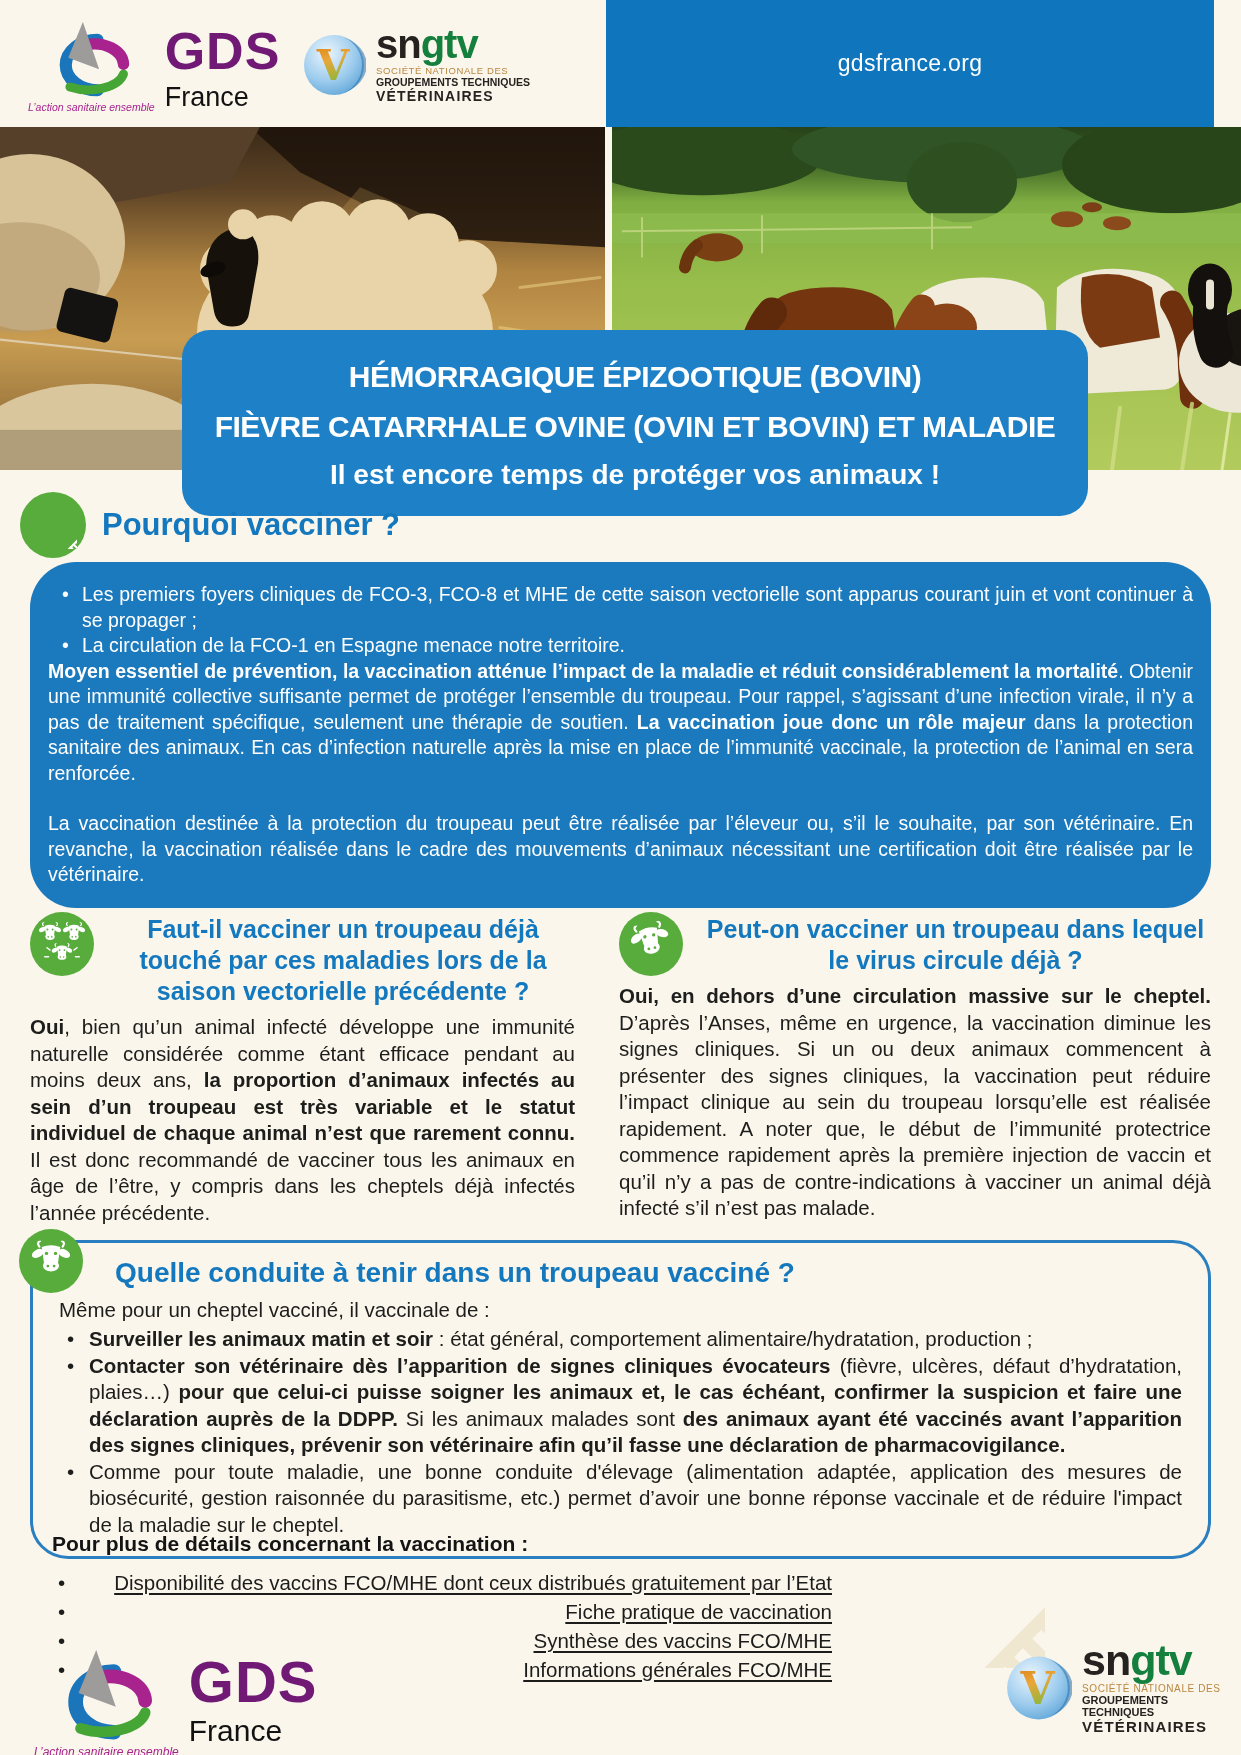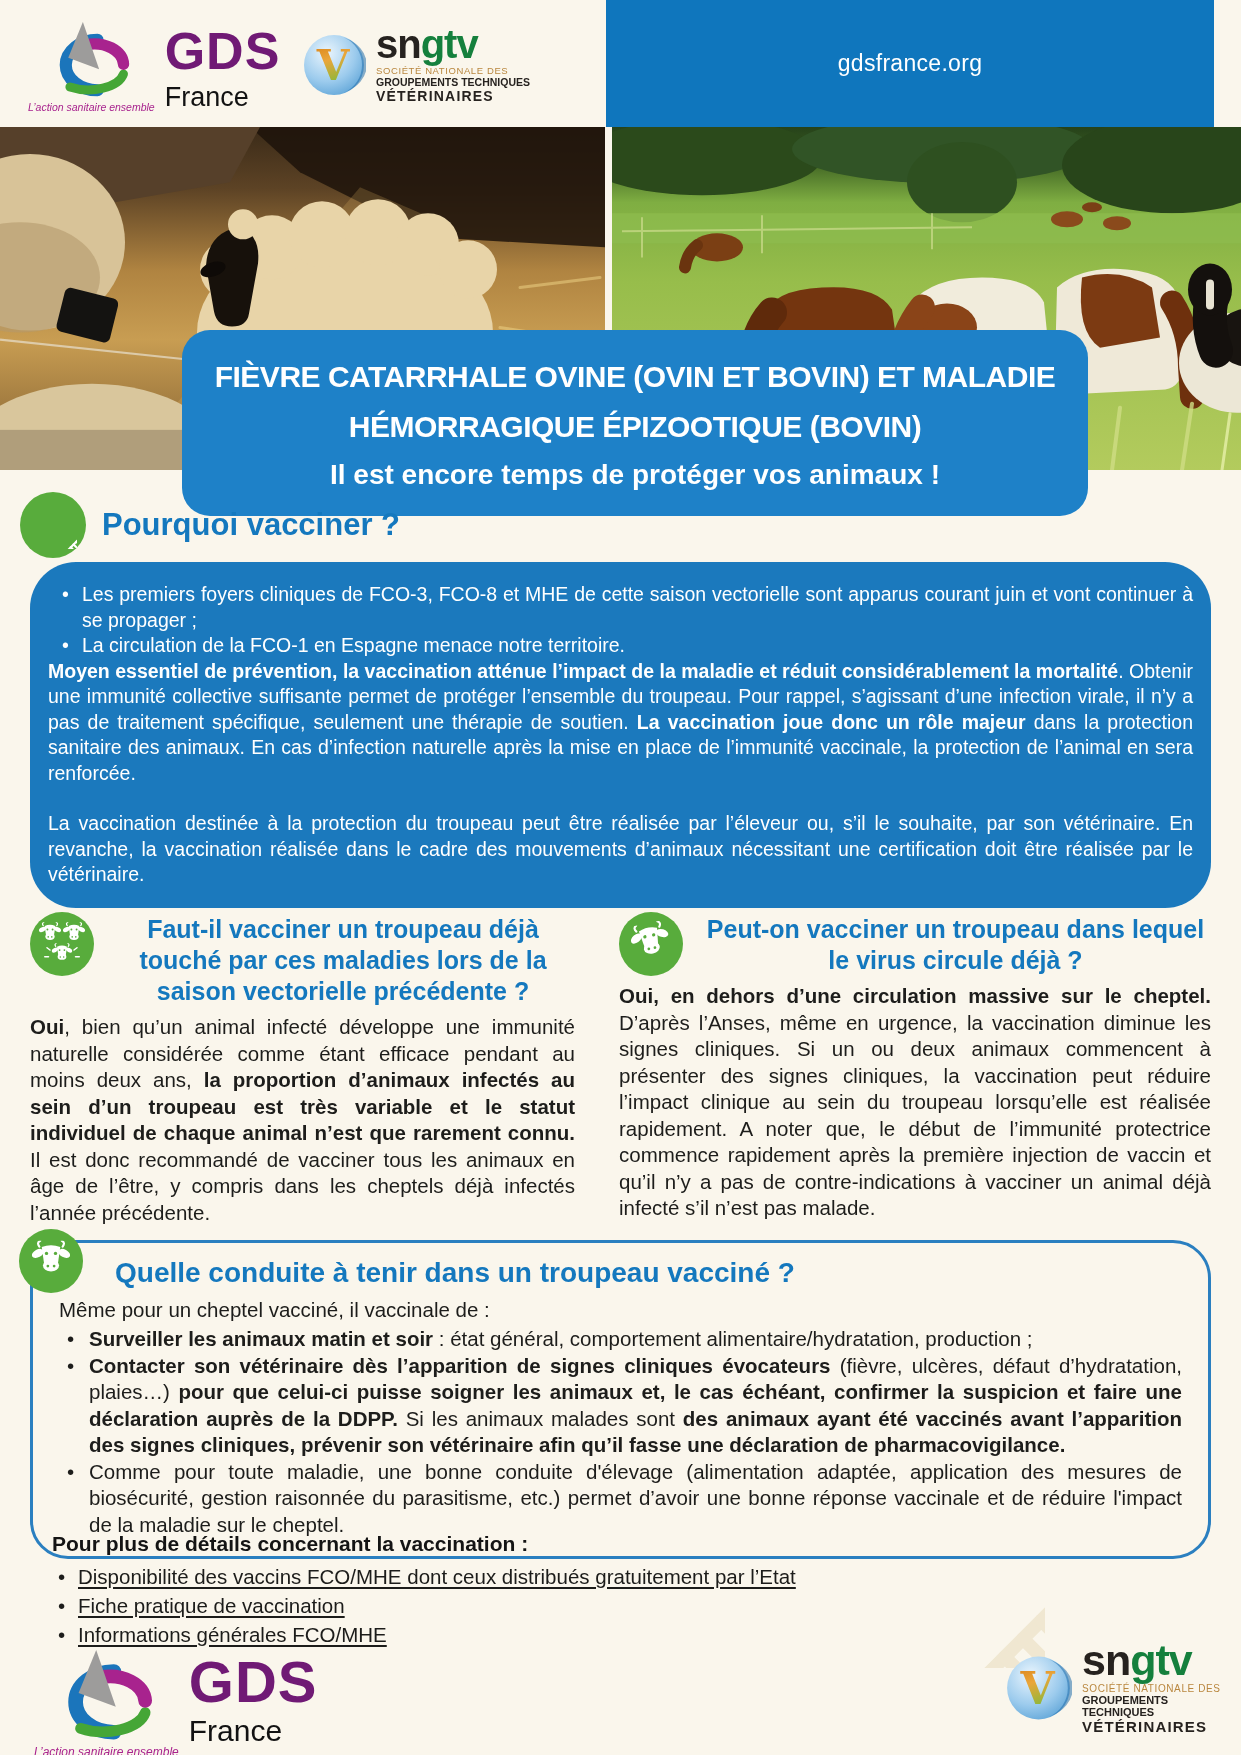--- a/index.html
+++ b/index.html
@@ -78,21 +78,21 @@
   .conduct .gicon{position:absolute;left:-14px;top:-14px;width:64px;height:64px;}
   .conduct h2{margin:0 0 8px 56px;font-size:28px;font-weight:800;color:#1478BE;}
   .conduct .intro{font-size:20.5px;line-height:26px;margin:0;}
   .conduct ul{margin:3px 0 0;padding:0;list-style:none;font-size:20.5px;line-height:26.5px;text-align:justify;}
   .conduct li{padding-left:30px;position:relative;}
   .conduct li::before{content:"•";position:absolute;left:8px;}
 
   
   .links{position:absolute;left:52px;top:1532px;width:780px;z-index:2;}
   .links h4{margin:0;font-size:21px;font-weight:800;color:#141414;}
-  .links ul{margin:6px 0 0;padding:0;list-style:none;}
+  .links ul{margin:12px 0 0;padding:0;list-style:none;text-align:right;}
   .links li{position:relative;padding-left:26px;line-height:29px;font-size:20.5px;}
   .links li::before{content:"•";position:absolute;left:6px;}
   .links a{color:#1c1c1a;text-decoration:underline;text-underline-offset:3px;}
 
   
   .footer-gds{position:absolute;left:34px;top:1650px;z-index:2;}
   .footer-gds .gds-col1 svg{width:126px;height:94px;}
   .footer-gds .gds-acronym{font-size:58px;line-height:52px;}
   .footer-gds .gds-country{font-size:30px;}
   .footer-gds .gds-tagline{font-size:12px;}
@@ -308,22 +308,22 @@
         <line x1="40" y1="342" x2="48" y2="296"></line>
           <line x1="210" y1="342" x2="216" y2="300"></line>
           <line x1="300" y1="342" x2="310" y2="292"></line>
         <line x1="460" y1="342" x2="470" y2="296"></line>
           <line x1="610" y1="342" x2="618" y2="286"></line>
       </g>
     </svg>
   </div>
 
   <div class="banner">
+    <div class="caps">HÉMORRAGIQUE ÉPIZOOTIQUE (BOVIN)</div>
     <div class="caps">FIÈVRE CATARRHALE OVINE (OVIN ET BOVIN) ET MALADIE</div>
-    <div class="caps">HÉMORRAGIQUE ÉPIZOOTIQUE (BOVIN)</div>
     <div class="sub">Il est encore temps de protéger vos animaux !</div>
   </div>
 
   <div class="sec-why">
     <div class="gicon">
       <svg viewBox="-30 -30 60 60">
           <use href="#syr"></use>
         </svg>
     </div>
     <h2>Pourquoi vacciner ?</h2>
@@ -387,20 +387,21 @@
       <li><b>Contacter son vétérinaire dès l’apparition de signes cliniques évocateurs</b><span> (fièvre, ulcères, défaut d’hydratation, plaies…) </span><b>pour que celui-ci puisse soigner les animaux et, le cas échéant, confirmer la suspicion et faire une déclaration auprès de la DDPP.</b><span> Si les animaux malades sont </span><b>des animaux ayant été vaccinés avant l’apparition des signes cliniques, prévenir son vétérinaire afin qu’il fasse une déclaration de pharmacovigilance.</b></li>
       <li><span>Comme pour toute maladie, une bonne conduite d'élevage (alimentation adaptée, application des mesures de biosécurité, gestion raisonnée du parasitisme, etc.) permet d’avoir une bonne réponse vaccinale et de réduire l'impact de la maladie sur le cheptel.</span></li>
     </ul>
   </div>
 
   <div class="links">
     <h4>Pour plus de détails concernant la vaccination :</h4>
     <ul>
       <li><a href="#">Disponibilité des vaccins FCO/MHE dont ceux distribués gratuitement par l’Etat</a></li>
       <li><a href="#">Fiche pratique de vaccination</a></li>
+      <li><a href="#">Synthèse des vaccins FCO/MHE</a></li>
       <li><a href="#">Informations générales FCO/MHE</a></li>
     </ul>
   </div>
 
   <svg class="watermark" viewBox="-30 -30 60 60">
       <use href="#syr"></use>
     </svg>
 
   <div class="footer-gds gds-logo">
     <div class="gds-col1">

